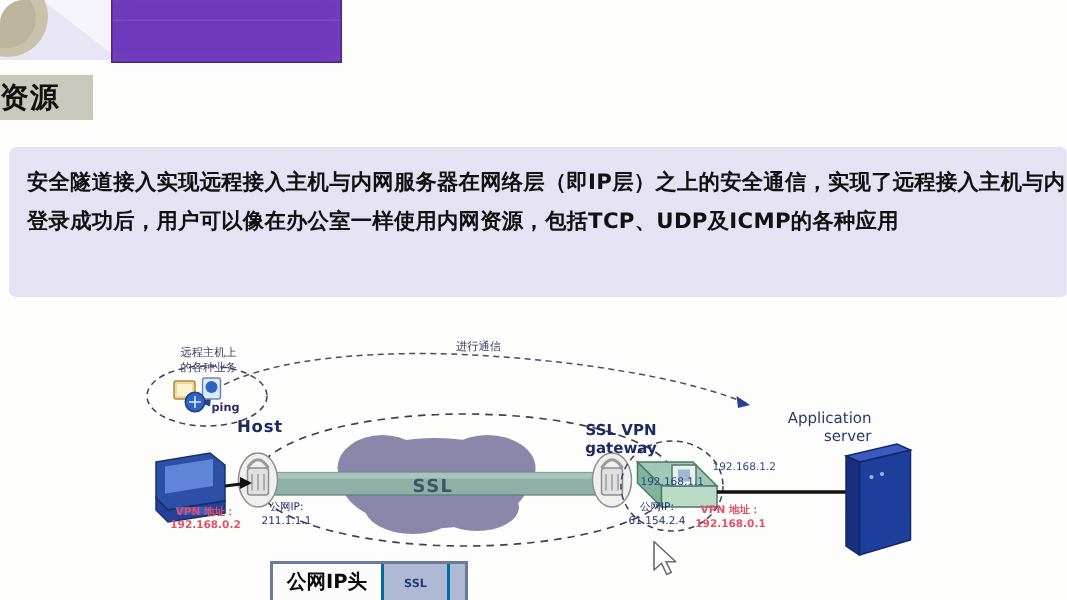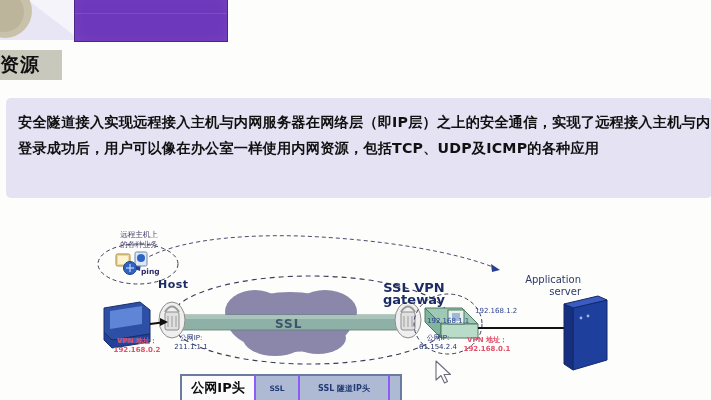--- a/index.html
+++ b/index.html
@@ -1,21 +1,21 @@
 <!DOCTYPE html>
 <html><head>
 <meta charset="utf-8">
 <style>
   html,body{margin:0;padding:0;}
   body{
     width:711px;height:400px;overflow:hidden;background:#fdfdfb;
     font-family:"Liberation Sans","DejaVu Sans",sans-serif;
     position:relative;
   }
-  .stage{position:absolute;left:0;top:0;width:711px;height:400px;overflow:hidden;}
+  .stage{position:absolute;left:0;top:0;width:711px;height:400px;overflow:hidden;border-radius:16px;}
 
   
   .top-strip{position:absolute;left:0;top:0;width:711px;height:40px;background:#fdfdfb;}
   .lav-panel{
     position:absolute;left:0;top:0;width:107px;height:40px;
     background:#e8e6f4;
   }
   .lav-tri{
     position:absolute;left:28px;top:0;width:0;height:0;
     border-left:52px solid transparent;border-top:40px solid #ffffff;
@@ -71,36 +71,36 @@
   .lbl-blue-ip{color:#2b3f8f;}
 
   
   .t-remote{left:96px;top:18px;width:86px;font-size:7.5px;line-height:9.5px;text-align:center;color:#44406b;}
   .t-host{left:118px;top:66px;font-size:11px;font-weight:bold;color:#1c2b63;letter-spacing:.5px;margin-left:40px;}
   .t-ping{left:141px;top:55px;font-size:7.5px;font-weight:bold;color:#2d2d6b;}
   .t-vpn-addr{left:100px;top:125px;width:74px;font-size:7px;line-height:9px;text-align:center;}
   .t-pub-l{left:161px;top:122px;width:60px;font-size:7px;line-height:9px;text-align:center;color:#20306d;}
   .t-mid-top{left:259px;top:14px;width:120px;font-size:7.5px;line-height:9.5px;text-align:center;color:#3a3a66;}
   .t-ssl-word{left:275px;top:105px;font-size:12px;font-weight:bold;color:#3d556b;letter-spacing:1px;}
-  .t-sslvpn{left:376px;top:70px;width:76px;font-size:13px;line-height:12px;font-weight:bold;text-align:center;color:#1c2b63;}
+  .t-sslvpn{left:376px;top:70px;width:76px;font-size:10px;line-height:12px;font-weight:bold;text-align:center;color:#1c2b63;}
   .t-pub-r{left:406px;top:122px;width:64px;font-size:7px;line-height:9px;text-align:center;color:#20306d;}
   .t-vpn-addr-r{left:452px;top:124px;width:70px;font-size:7px;line-height:9px;text-align:center;}
   .t-ip-gw{left:427px;top:105px;font-size:7px;color:#2b3f8f;}
   .t-ip-srv{left:475px;top:95px;font-size:7px;color:#2b3f8f;}
   .t-appsrv{left:497px;top:62px;width:84px;font-size:10px;line-height:12px;text-align:right;color:#2a3a6b;}
 
   
   .pkt{
     position:absolute;left:180px;top:374px;height:24px;
     display:flex;align-items:stretch;
     border:2px solid #6b7ba0;background:#aebad4;
   }
   .pkt-cell{
     display:flex;align-items:center;justify-content:center;
-    border-right:2px solid #8b5cf6;
+    border-right:2px solid #0369a1;
     font-family:"DejaVu Sans",sans-serif;color:#16306b;
   }
   .pkt-cell:last-child{border-right:none;}
   .c0{width:72px;background:#fbfbfb;color:#0c0c0c;font-size:13px;font-weight:bold;}
   .c1{width:42px;font-size:7.5px;font-weight:bold;color:#223a74;}
   .c2{width:88px;font-size:8px;font-weight:bold;color:#223a74;}
   .c3{width:60px;font-size:8px;font-weight:bold;color:#223a74;}
   .c4{width:10px;}
 
   
@@ -219,20 +219,21 @@
       <div>VPN 地址：</div>
       <div>192.168.0.2</div>
     </div>
 
     <div class="lbl t-pub-l">
       <div>公网IP:</div>
       <div>211.1.1.1</div>
     </div>
 
     <div class="lbl t-mid-top">
+      <div>进行通信</div>
     </div>
 
     <div class="lbl t-ssl-word">SSL</div>
 
     <div class="lbl t-sslvpn">
       <div>SSL VPN</div>
       <div>gateway</div>
     </div>
 
     <div class="lbl t-pub-r">
@@ -250,21 +251,20 @@
 
     <div class="lbl t-appsrv">
       <div>Application</div>
       <div>server</div>
     </div>
   </div>
 
   <div class="pkt">
     <div class="pkt-cell c0">公网IP头</div>
     <div class="pkt-cell c1">SSL</div>
-    <div class="pkt-cell c2">SSL 隧道IP头</div>
     <div class="pkt-cell c4"></div>
   </div>
 
   <svg class="cursor" viewBox="0 0 20 26">
     <polygon points="2,1 2,20 7,15.5 10.5,23 13.5,21.5 10,14.5 16.5,14.5" fill="#ffffff" stroke="#6b6b7a" stroke-width="1.1" stroke-linejoin="round"></polygon>
   </svg>
 
 </div>
 
 </body></html>

